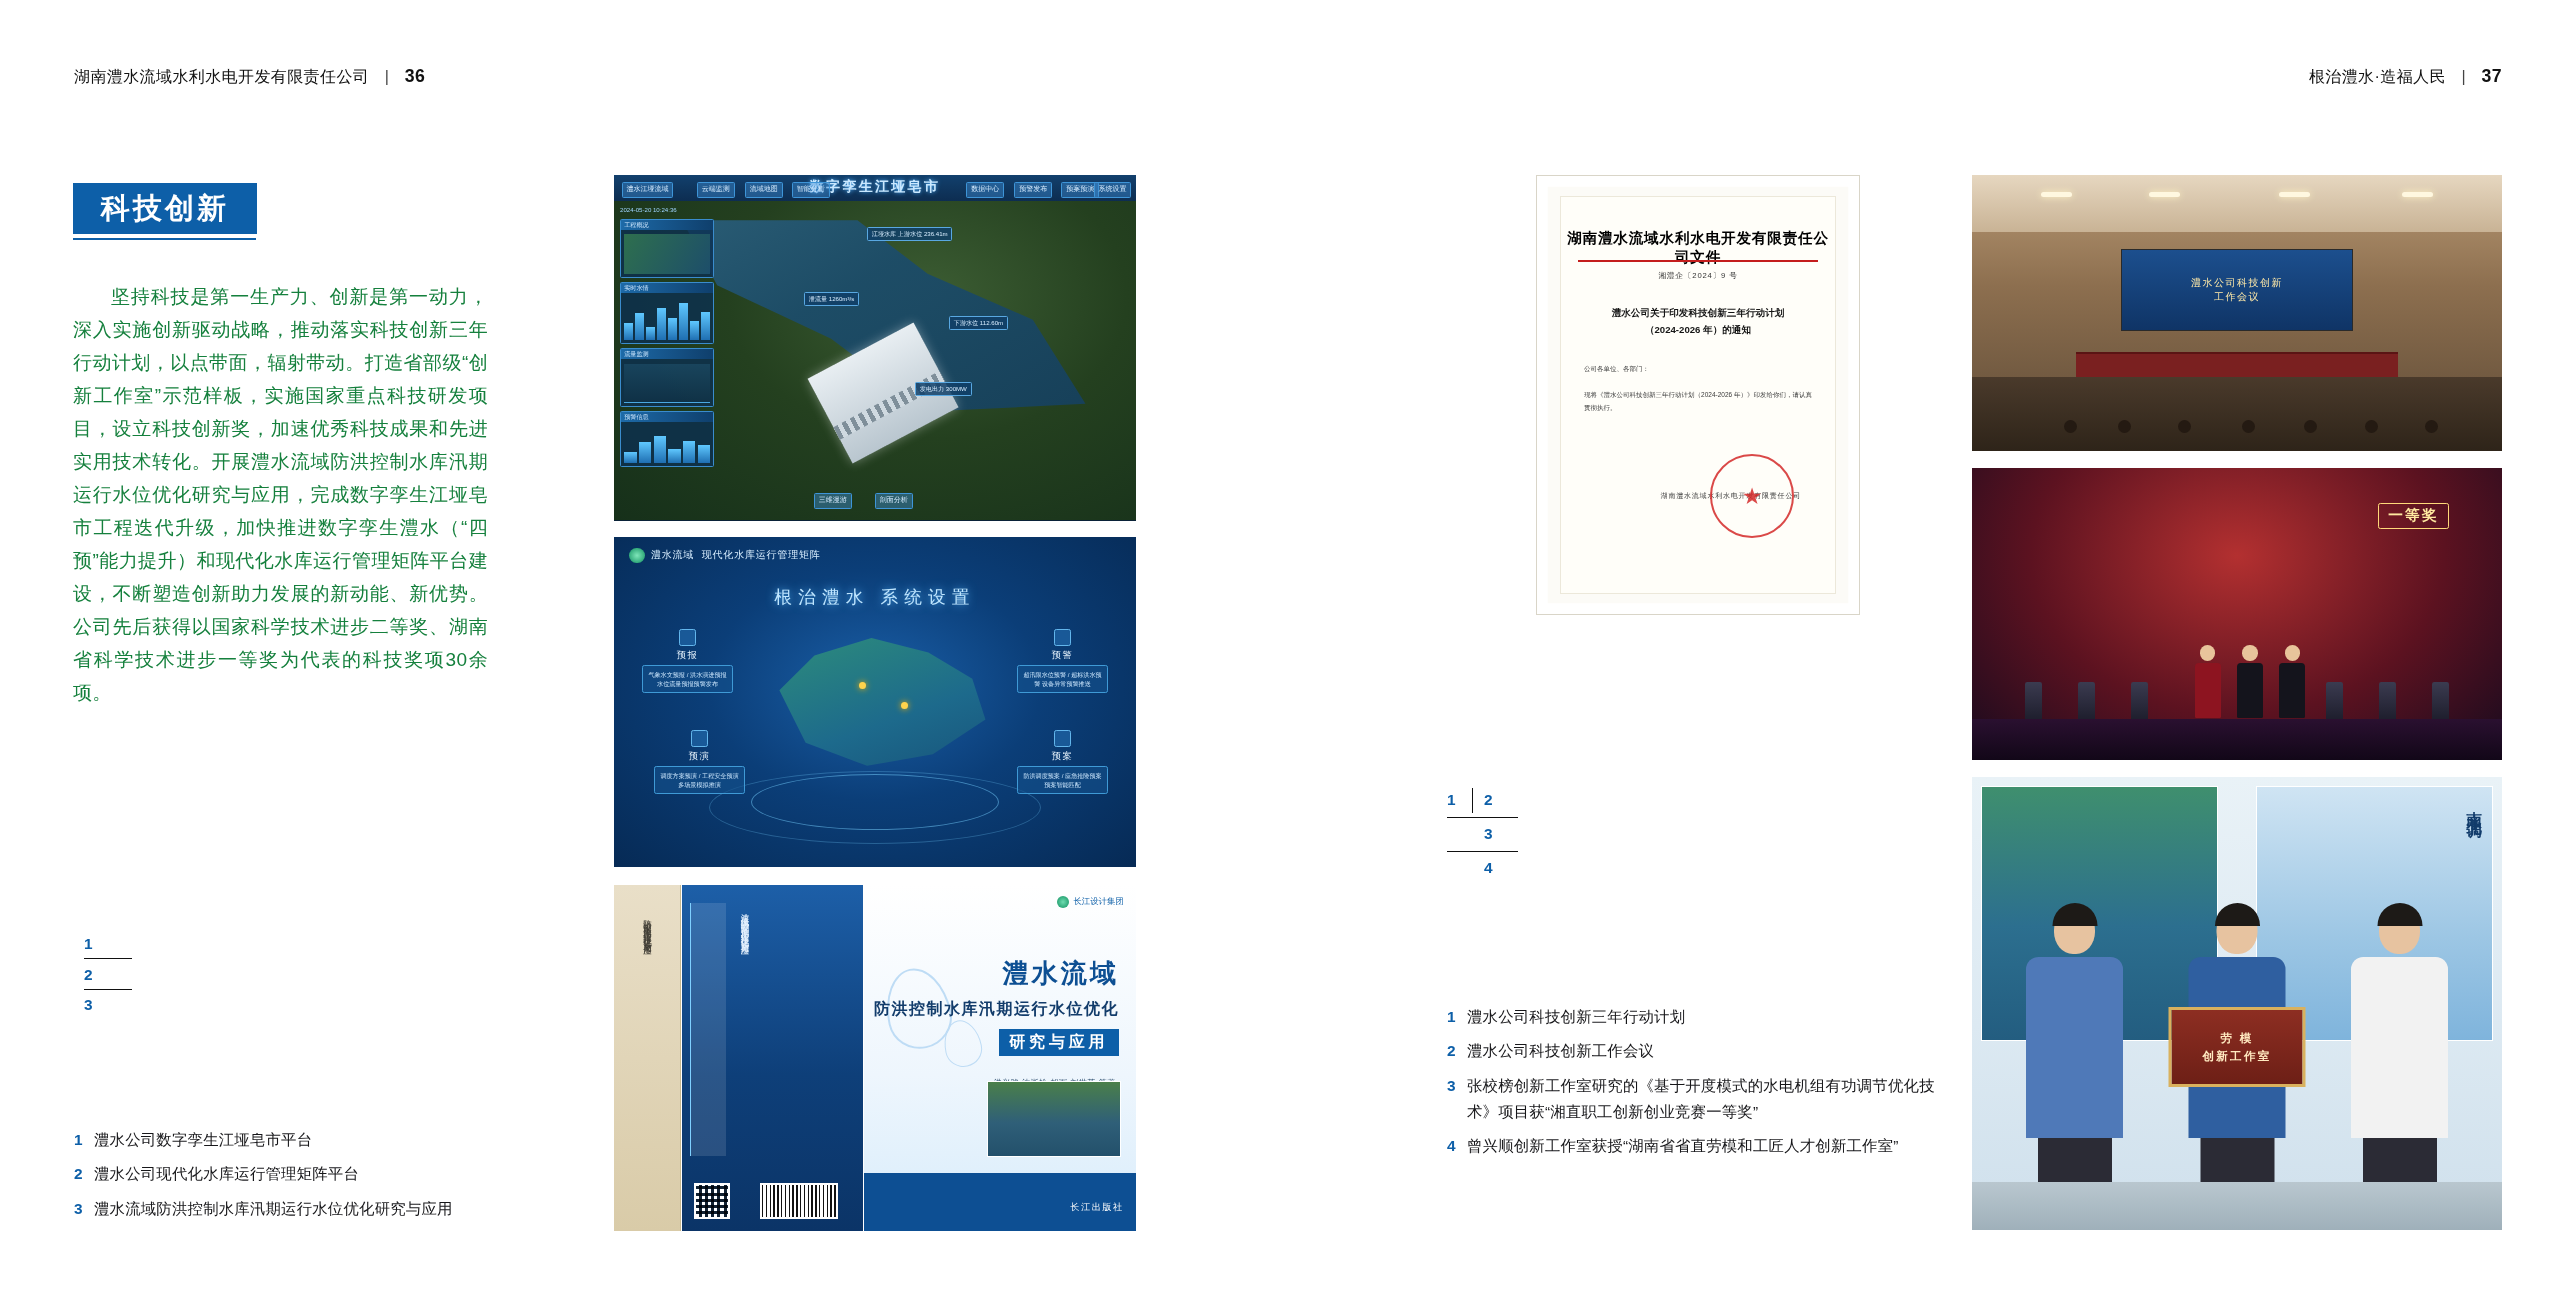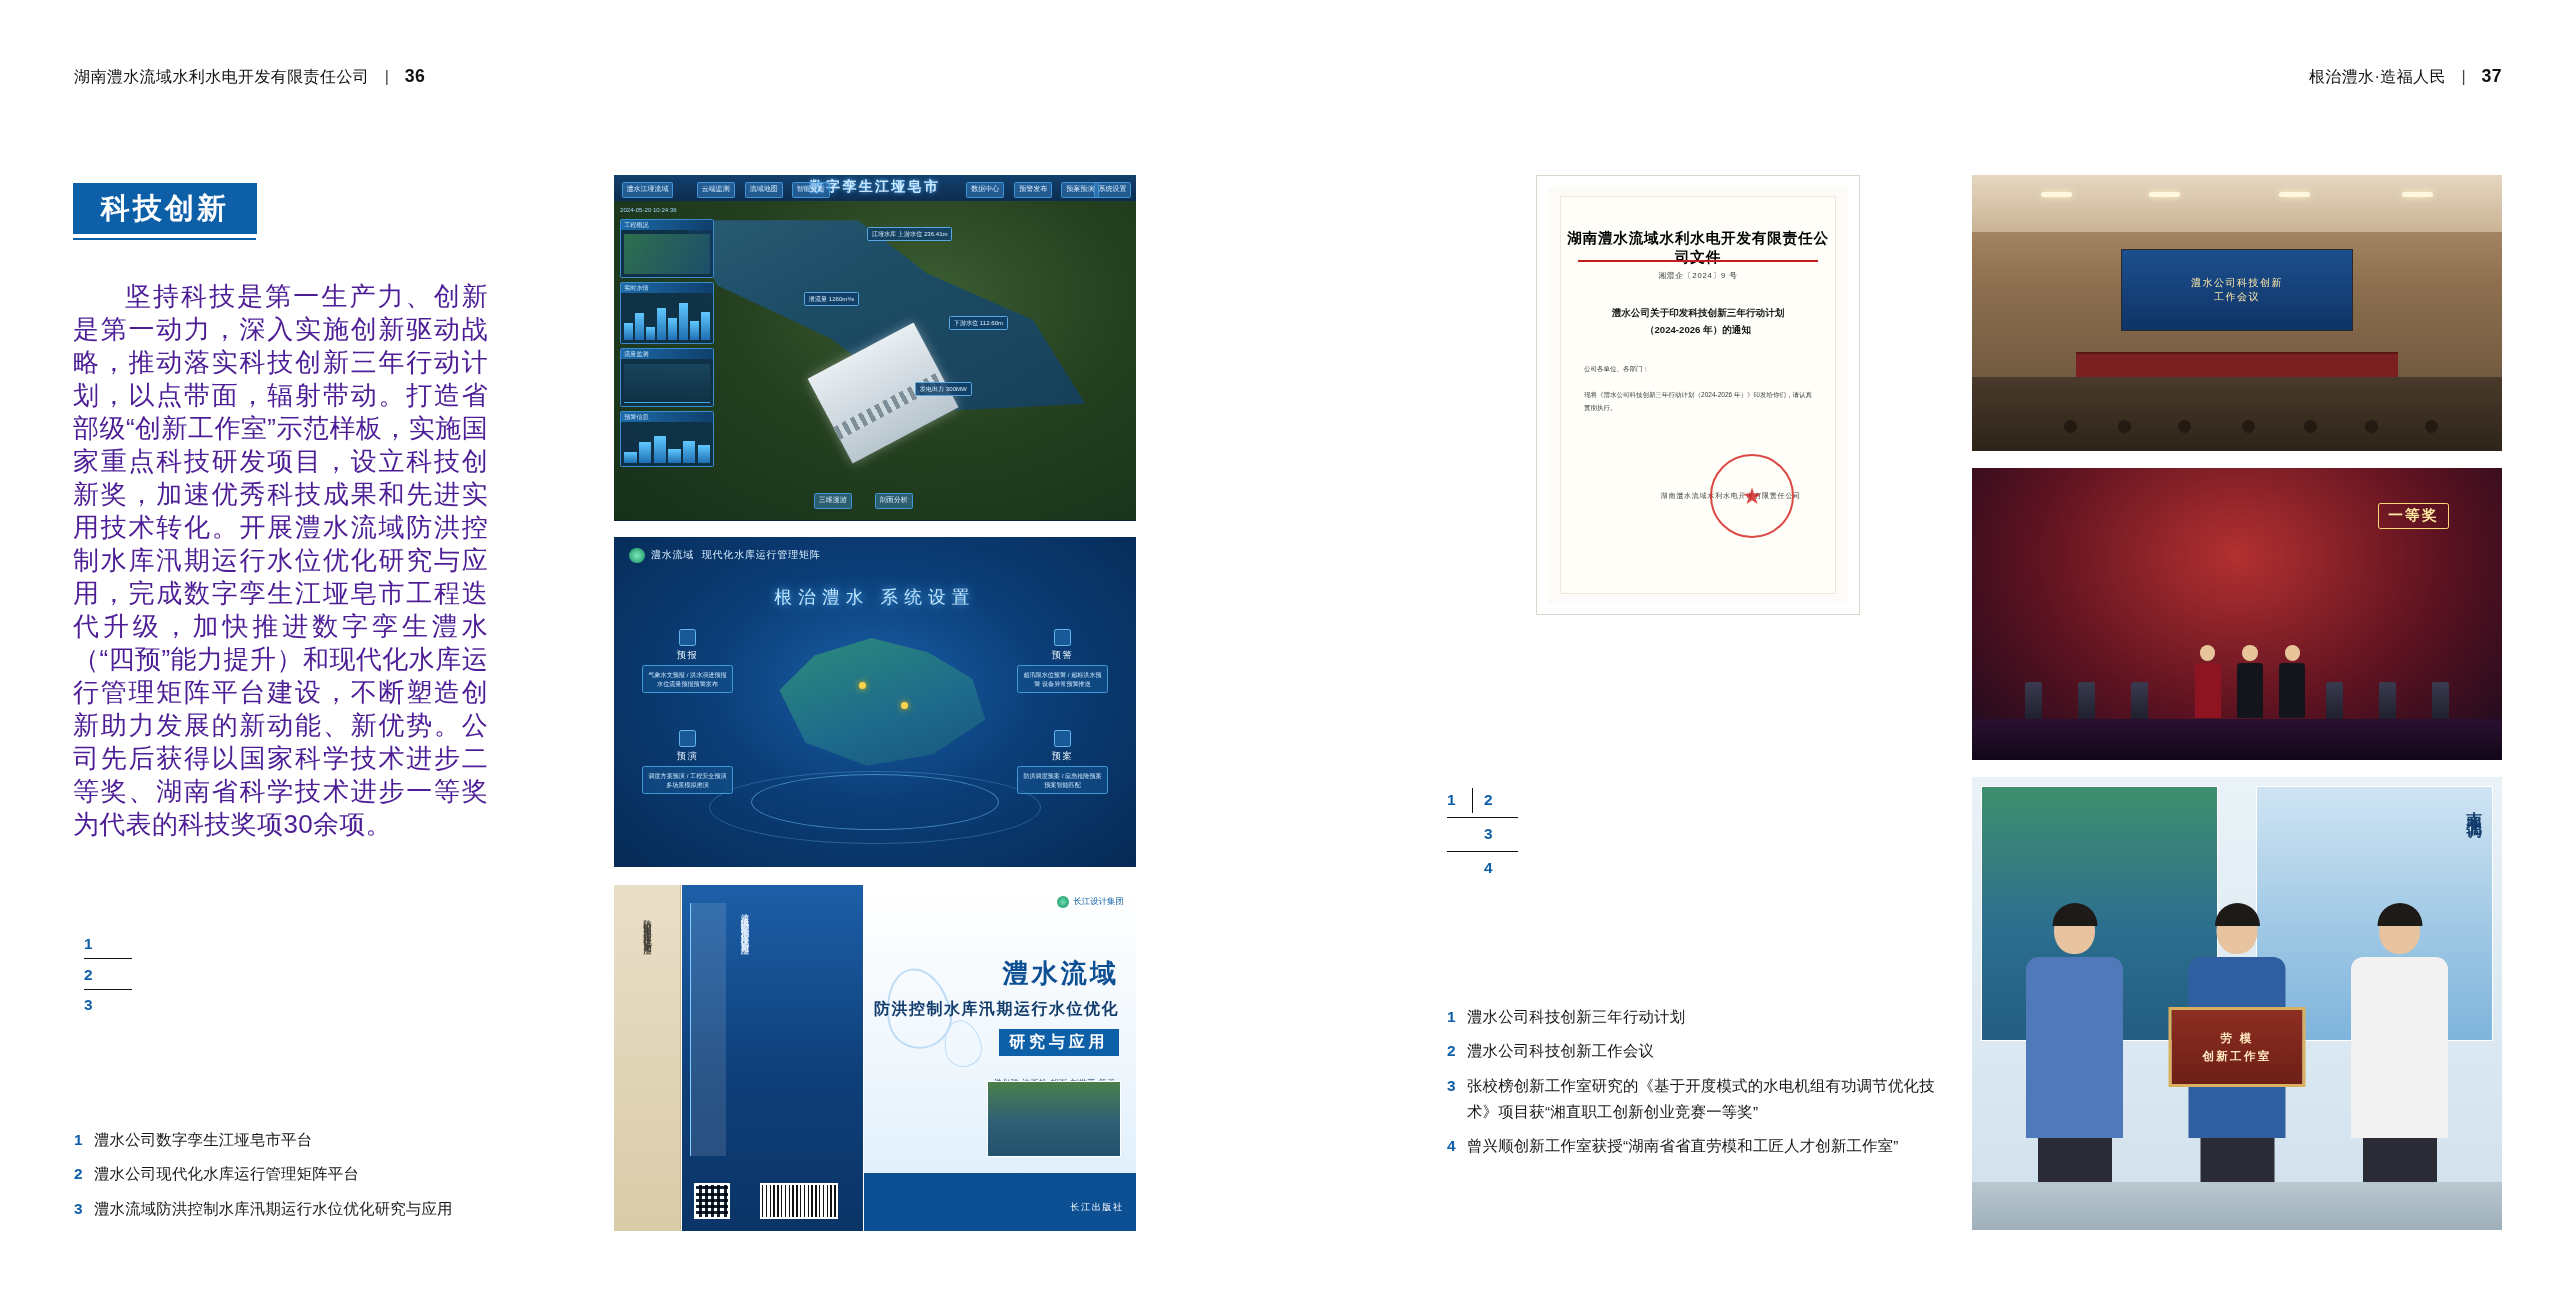--- a/index.html
+++ b/index.html
@@ -61,23 +61,23 @@
     height: 2.3px;
     background: #0d5fa8;
   }
 
   
   .body-text {
     position: absolute;
     left: 73px;
     top: 280px;
     width: 415px;
-    font-size: 26px;
+    font-size: 19px;
     line-height: 33px;
-    color: #4c1d95;
+    color: #15803d;
     text-align: justify;
     text-indent: 2em;
     letter-spacing: 0.3px;
   }
 
   
   .caption-list {
     position: absolute;
     font-size: 15.4px;
     line-height: 26px;
@@ -618,21 +618,21 @@
 水位流量预报预警发布</div>
     </div>
 
     <div class="mx-card" style="right:28px; top:92px;">
       <div class="mx-icon"></div>
       <div class="t" style="text-align:center;">预警</div>
       <div class="b">超汛限水位预警 / 超标洪水预警
 设备异常预警推送</div>
     </div>
 
-    <div class="mx-card" style="left:28px; top:193px;">
+    <div class="mx-card" style="left:40px; top:193px;">
       <div class="mx-icon"></div>
       <div class="t" style="text-align:center;">预演</div>
       <div class="b">调度方案预演 / 工程安全预演
 多场景模拟推演</div>
     </div>
 
     <div class="mx-card" style="right:28px; top:193px;">
       <div class="mx-icon"></div>
       <div class="t" style="text-align:center;">预案</div>
       <div class="b">防洪调度预案 / 应急抢险预案

